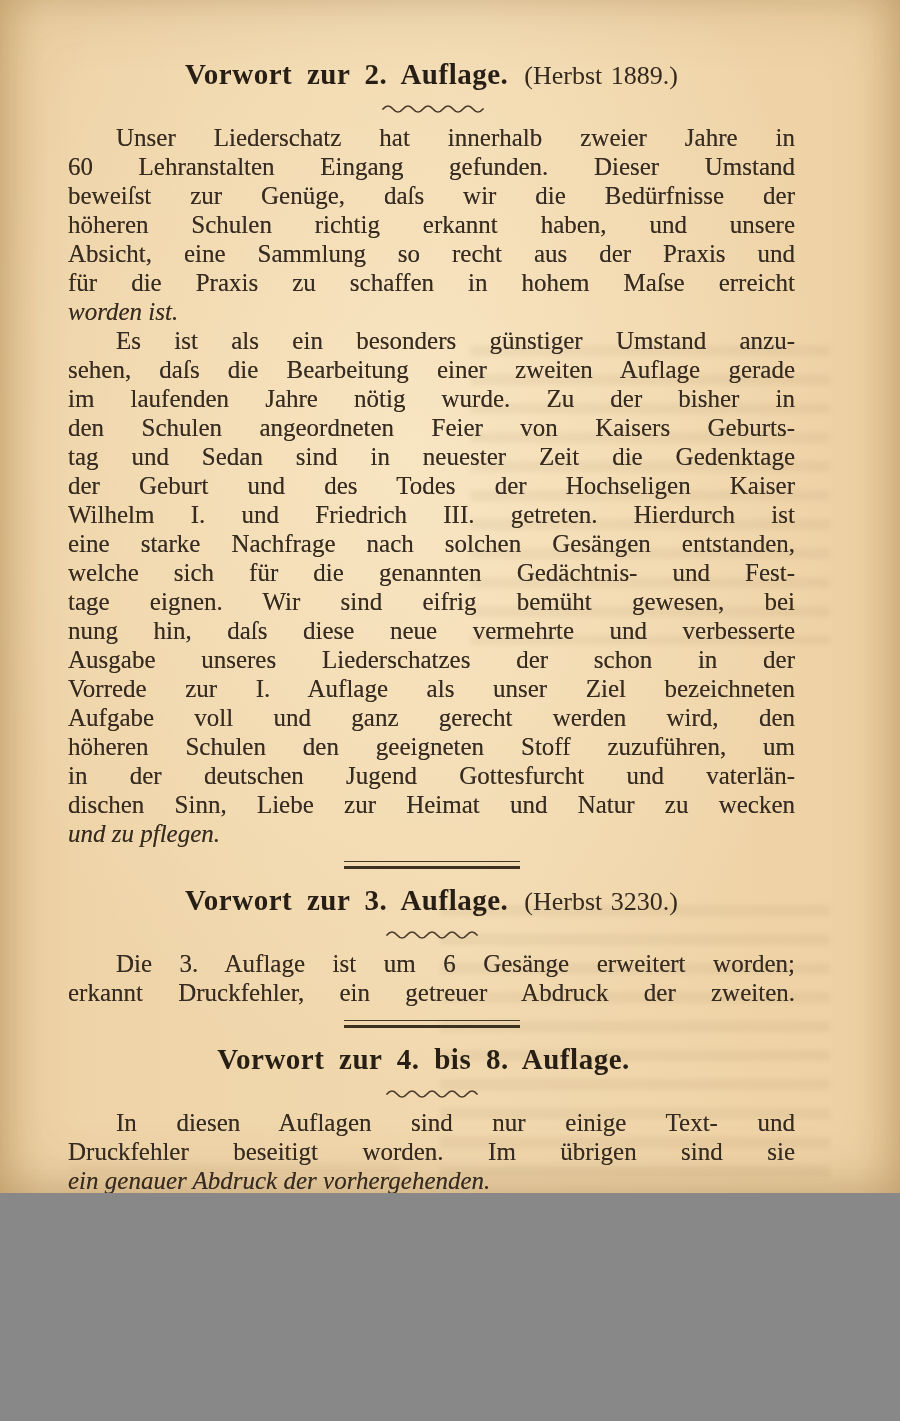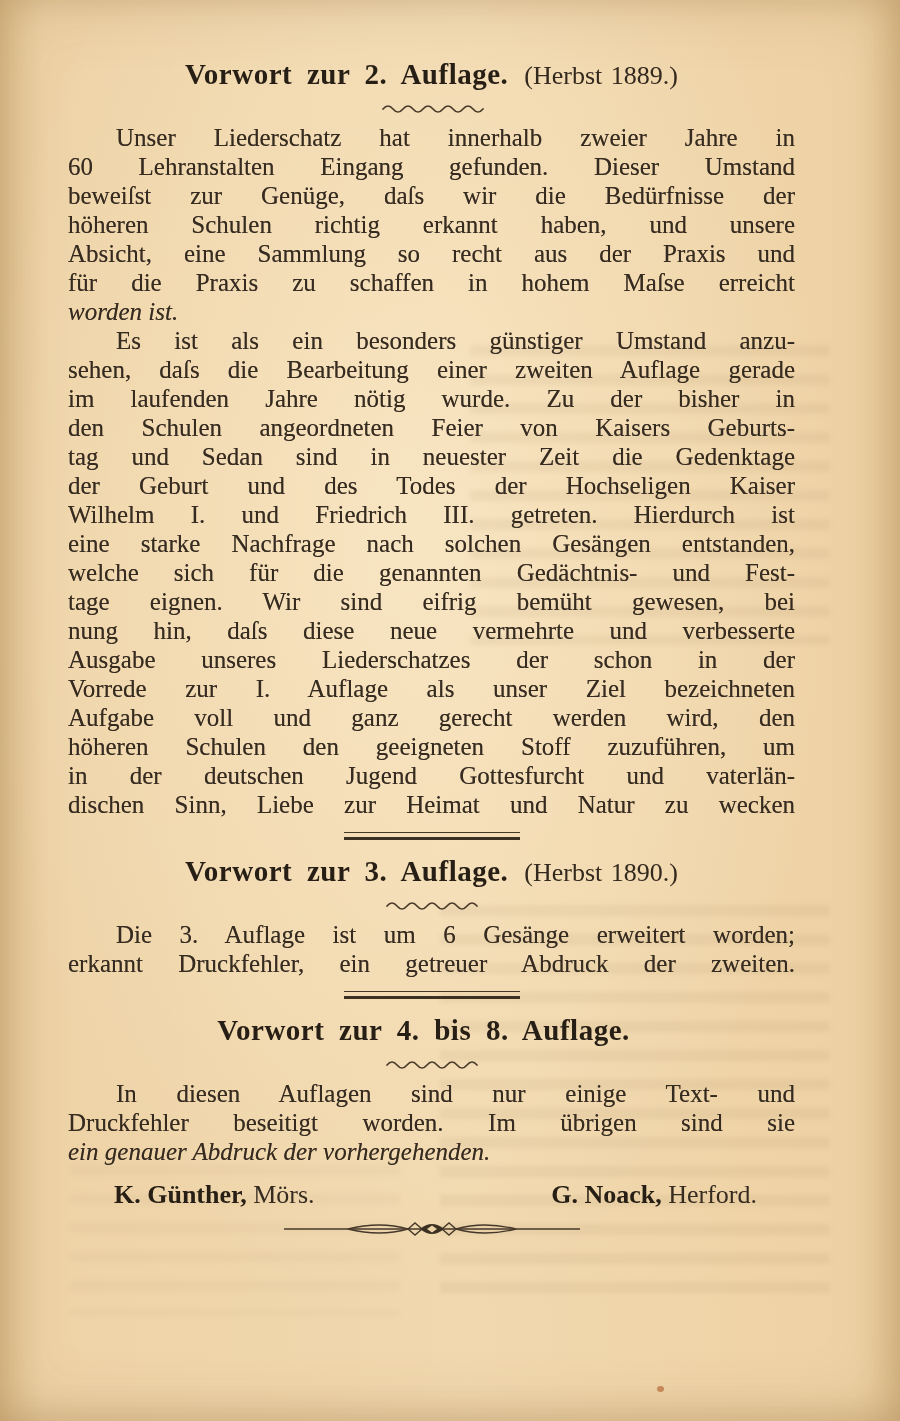--- a/index.html
+++ b/index.html
@@ -1,19 +1,19 @@
 <!DOCTYPE html>
 <html><head>
 <meta charset="utf-8">
 <style>
   html,body { margin:0; padding:0; background:#888; }
   .page {
     position: relative;
     width: 900px;
-    height: 1421px;
+    height: 1193px;
     margin: 0 auto;
     overflow: hidden;
     background:
       radial-gradient(ellipse at 45% 38%, rgba(255,242,214,0.50), rgba(255,242,214,0) 62%),
       linear-gradient(90deg, #e3c493 0%, #eed3a7 5%, #f1d8ae 52%, #eed2a5 95%, #e7c898 100%),
       #efd5aa;
     box-shadow: inset 0 0 70px rgba(125,85,35,0.20), inset -6px 0 28px rgba(125,85,35,0.10), inset 0 -10px 30px rgba(125,85,35,0.10);
     font-family: "Liberation Serif", "DejaVu Serif", serif;
     color: #372c21;
   }
@@ -142,26 +142,27 @@
         <div class="line">eine starke Nachfrage nach solchen Gesängen entstanden,</div>
         <div class="line">welche sich für die genannten Gedächtnis- und Fest-</div>
         <div class="line">tage eignen.  Wir sind eifrig bemüht gewesen, bei</div>
         <div class="line">nung hin, daſs diese neue vermehrte und verbesserte</div>
         <div class="line">Ausgabe unseres Liederschatzes der schon in der</div>
         <div class="line">Vorrede zur I. Auflage als unser Ziel bezeichneten</div>
         <div class="line">Aufgabe voll und ganz gerecht werden wird, den</div>
         <div class="line">höheren Schulen den geeigneten Stoff zuzuführen, um</div>
         <div class="line">in der deutschen Jugend Gottesfurcht und vaterlän-</div>
         <div class="line">dischen Sinn, Liebe zur Heimat und Natur zu wecken</div>
+        <div class="line last">und zu pflegen.</div>
       </div>
 
     <div class="double-rule"></div>
 
     <div class="heading">
-      <span class="h-main">Vorwort zur 3. Auflage.</span><span class="h-note">(Herbst 1890.)</span>
+      <span class="h-main">Vorwort zur 3. Auflage.</span><span class="h-note">(Herbst 3230.)</span>
     </div>
     <svg class="wavy" width="96" height="12" viewBox="0 0 96 12">
       <path d="M3 7 q5 -6 10 0 t10 0 t10 0 t10 0 t10 0 t10 0 t10 0 t10 0 t10 0" fill="none" stroke="#4a3b2a" stroke-width="1.7" stroke-linecap="round"></path>
     </svg>
     <div class="para">
         <div class="line first">Die 3. Auflage ist um 6 Gesänge erweitert worden;</div>
         <div class="line">erkannt Druckfehler, ein getreuer Abdruck der zweiten.</div>
       </div>
 
     <div class="double-rule"></div>

